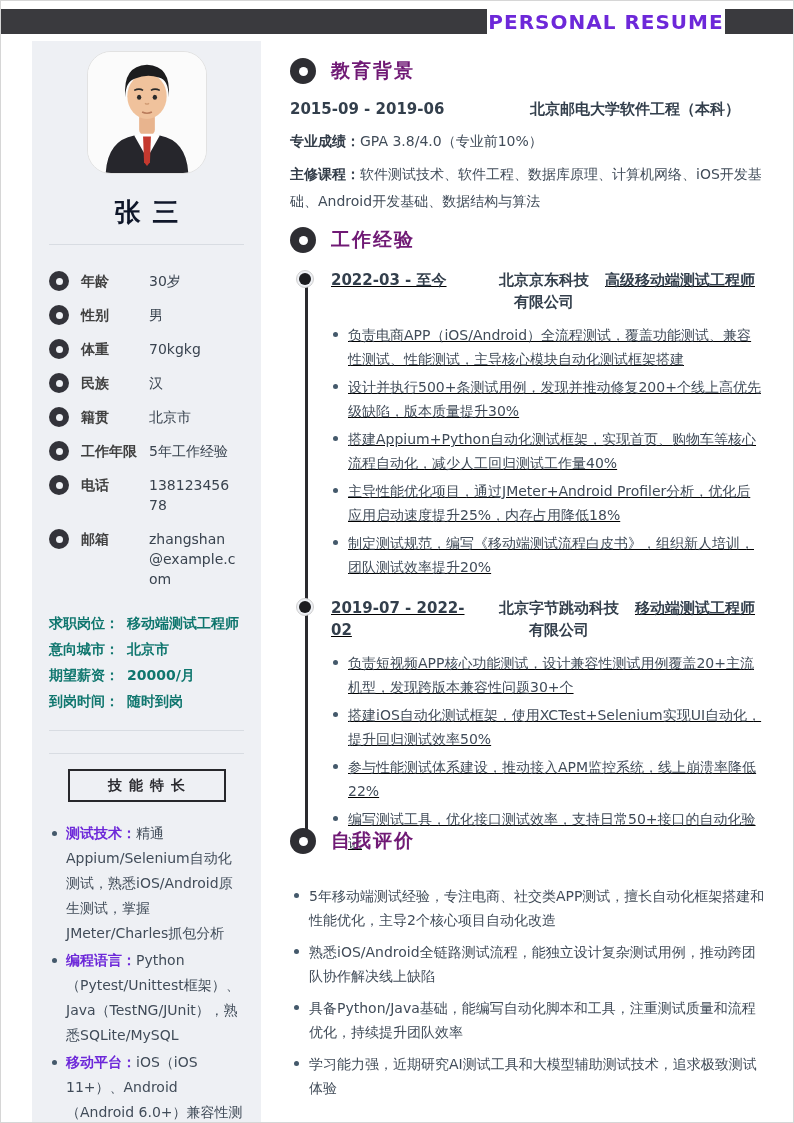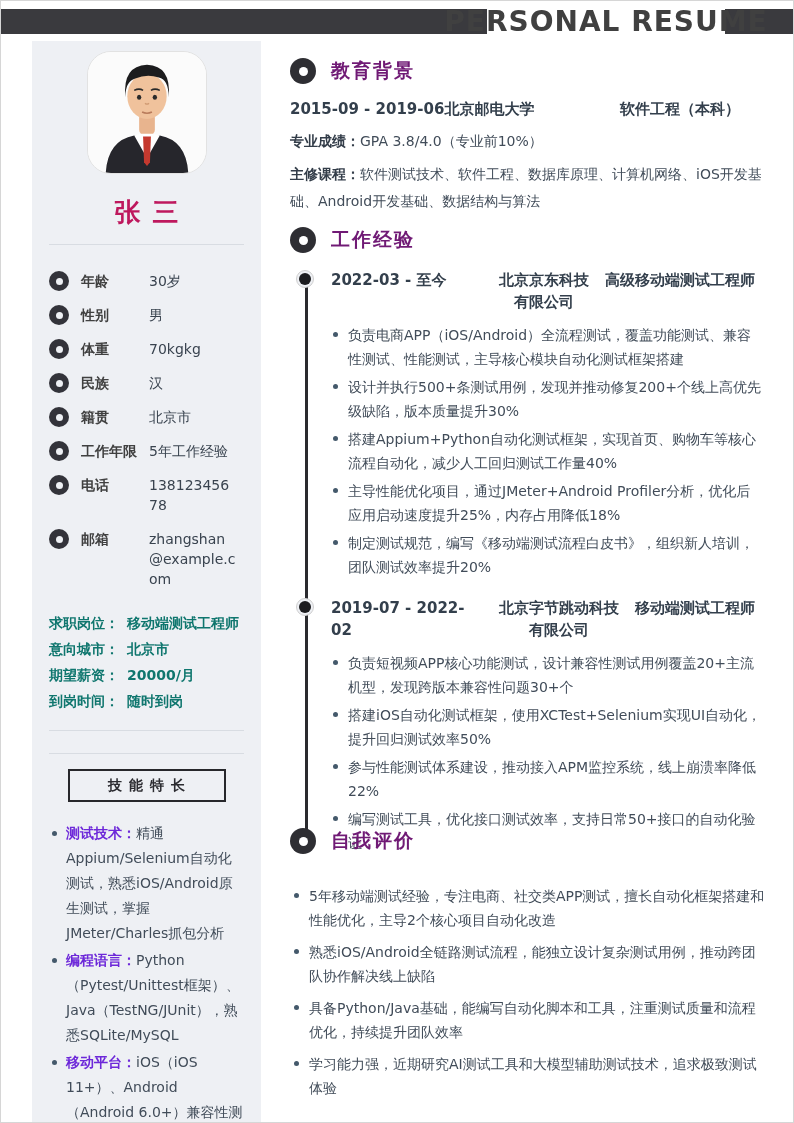--- a/index.html
+++ b/index.html
@@ -5,29 +5,29 @@
   * { margin:0; padding:0; box-sizing:border-box; }
   html,body { background:#fff; }
   body { font-family:"DejaVu Sans","Liberation Sans",sans-serif; }
   .page { position:relative; width:794px; height:1123px; background:#fff;
           border:1px solid #d6d6d6; overflow:hidden; margin:0 auto; }
 
   
   .topbar { position:absolute; left:0; top:8px; width:100%; height:25px; background:#3a3a3e; }
   .title-box { position:absolute; left:486px; top:0; width:238px; height:41px; background:#fff;
                display:flex; align-items:center; justify-content:center; }
-  .title-text { font-size:28px; font-weight:bold; color:#404040; letter-spacing:1px; white-space:nowrap; }
+  .title-text { font-size:20px; font-weight:bold; color:#6d28d9; letter-spacing:1px; white-space:nowrap; }
 
   
   .sidebar { position:absolute; left:31px; top:40px; width:229px; height:1083px;
              background:#eef0f4; padding:10px 17px 0 17px; overflow:hidden; }
   .avatar-wrap { width:120px; height:123px; margin:0 auto; border-radius:24px; overflow:hidden;
                  background:#fbfbfb; border:1px solid #e2e2e2; }
   .avatar-wrap svg { display:block; width:100%; height:100%; }
-  .name { text-align:center; font-size:26px; font-weight:bold; color:#be185d;
+  .name { text-align:center; font-size:26px; font-weight:bold; color:#0f172a;
           letter-spacing:12px; padding-left:12px; margin-top:20px; line-height:36px; }
   .s-divider { border:none; border-top:1px solid #d8dce2; margin-top:14px; }
 
   .info-list { margin-top:26px; }
   .info-row { display:flex; align-items:flex-start; margin-bottom:14px; }
   .donut { width:20px; height:20px; border-radius:50%; background:#33333a; position:relative; flex:none; }
   .donut::after { content:""; position:absolute; left:6.5px; top:6.5px; width:7px; height:7px;
                   border-radius:50%; background:#eef0f4; }
   .info-label { font-size:14px; font-weight:bold; color:#404040; width:68px; margin-left:12px;
                 line-height:20px; flex:none; }
@@ -51,29 +51,29 @@
   .sec-head { display:flex; align-items:center; }
   .sec-icon { width:26px; height:26px; border-radius:50%; background:#2e2e33; position:relative; flex:none; }
   .sec-icon::after { content:""; position:absolute; left:8.5px; top:8.5px; width:9px; height:9px;
                      border-radius:50%; background:#fff; }
   .sec-title { font-size:19px; font-weight:bold; color:#701a75; margin-left:15px; letter-spacing:2px; }
 
   .education { position:absolute; left:289px; top:57px; width:472px; }
   .edu-row { display:flex; align-items:baseline; margin-top:16px; font-size:15px; font-weight:bold;
              color:#333f4c; width:450px; }
   .edu-period { flex:none; }
-  .edu-school { flex:1; text-align:left; }
+  .edu-school { flex:1; text-align:right; }
   .edu-degree { flex:none; }
   .edu-line { margin-top:9px; font-size:14px; line-height:27px; color:#414c59; }
   .edu-line b { color:#333d49; }
 
   .experience { position:absolute; left:289px; top:226px; width:472px; }
   .timeline { position:relative; margin-top:16px; }
   .tl-line { position:absolute; left:14.5px; top:16px; bottom:14px; width:3px; background:#2a2a2e; }
-  .job { position:relative; padding-left:41px; margin-bottom:18px; }
+  .job { position:relative; padding-left:41px; margin-bottom:18px;text-decoration:underline; }
   .job-node { position:absolute; left:6px; top:1px; width:18px; height:18px; border-radius:50%;
               background:#eef0f4; border:1px solid #cfcfcf; }
   .job-node::after { content:""; position:absolute; left:2px; top:2px; width:12px; height:12px;
                      border-radius:50%; background:#1c1c1f; }
   .job-head { display:flex; align-items:flex-start; width:424px; font-size:15px; font-weight:bold;
               color:#333f4c; line-height:22px; }
   .job-period { width:152px; flex:none; }
   .job-company { flex:1; text-align:center; }
   .job-company span { display:inline-block; text-align:center; }
   .job-position { flex:none; }

